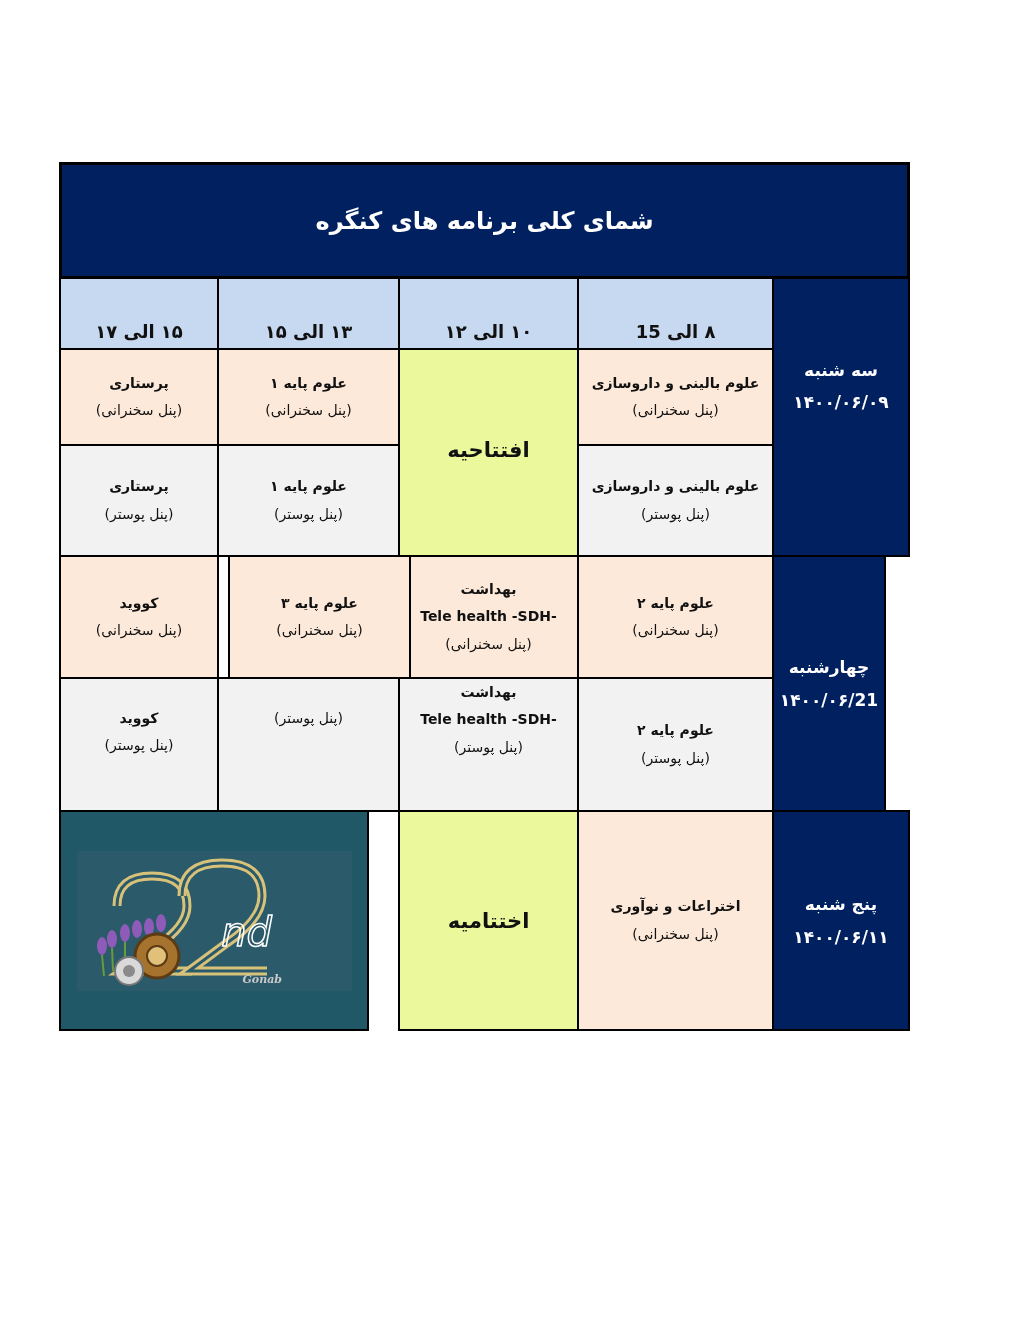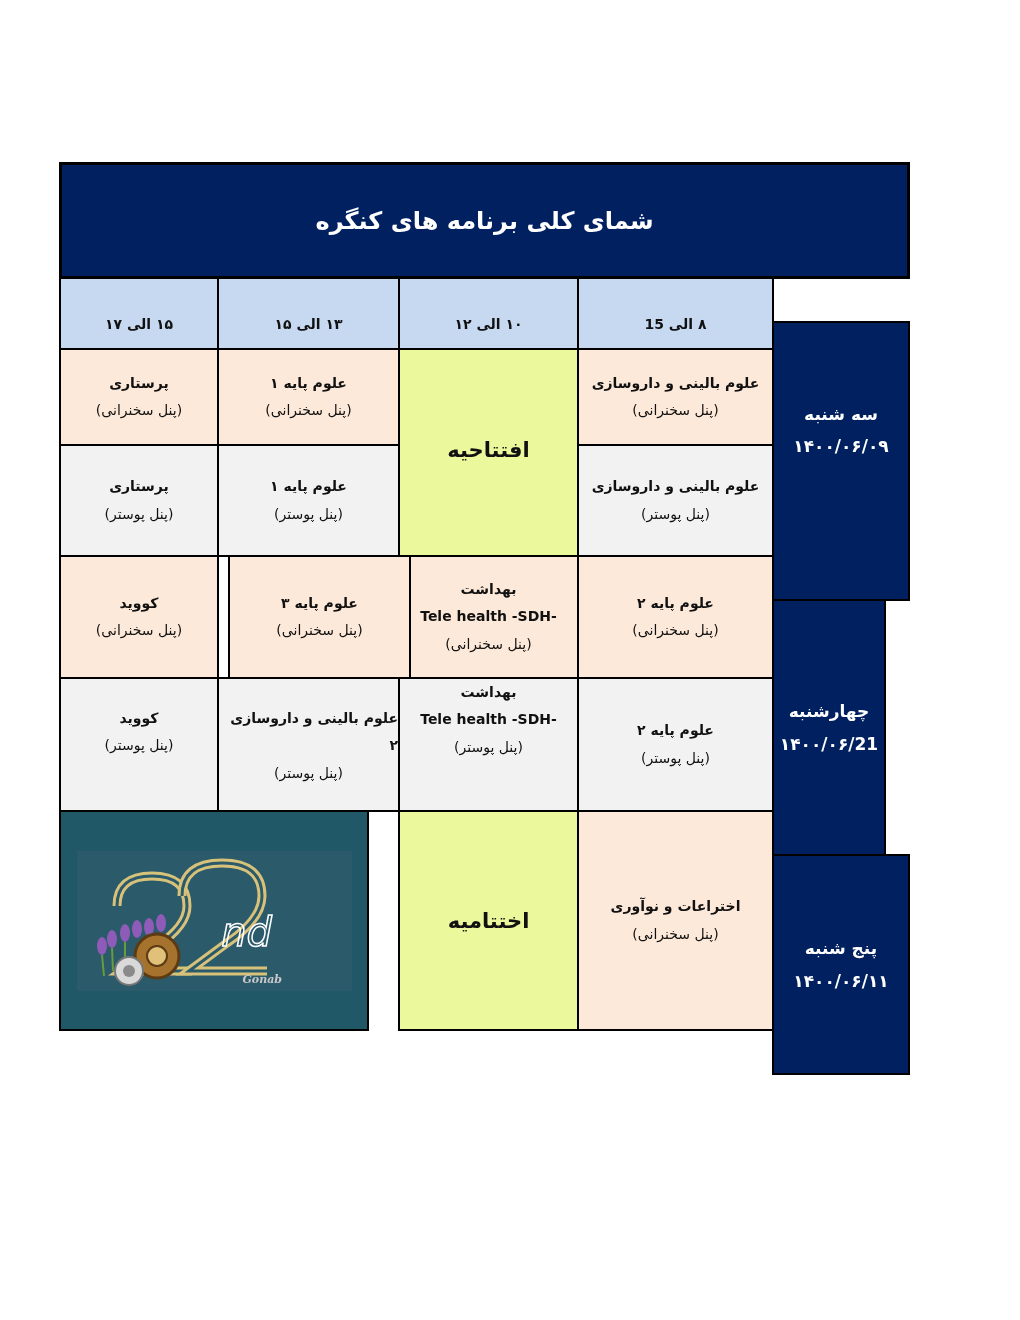--- a/index.html
+++ b/index.html
@@ -2,22 +2,22 @@
 <html><head>
 <meta charset="utf-8">
 <style>
   html, body { margin: 0; padding: 0; background: #ffffff; }
   body { width: 1020px; height: 1320px; position: relative; overflow: hidden;
          font-family: "DejaVu Sans", sans-serif; }
   .cell { position: absolute; box-sizing: border-box; border: 2px solid #000;
           display: flex; flex-direction: column; align-items: center; justify-content: center;
           direction: rtl; color: #111; }
   .title { background: #002060; color: #fff; font-size: 24px; font-weight: bold; border-width: 3px; }
-  .hdr { background: #c6d9f0; font-size: 14px; font-weight: bold; justify-content: flex-end; padding-bottom: 16px; }
-  .day { background: #002060; color: #fff; font-size: 17px; font-weight: bold; line-height: 1.9; margin-top: 44px; }
+  .hdr { background: #c6d9f0; font-size: 18px; font-weight: bold; justify-content: flex-end; padding-bottom: 6px; }
+  .day { background: #002060; color: #fff; font-size: 17px; font-weight: bold; line-height: 1.9; }
   .speech { background: #fde9d9; }
   .poster { background: #f2f2f2; }
   .yellow { background: #ebf99c; }
   .teal { background: #215867; }
   .line { font-size: 14px; line-height: 1.95; font-weight: bold; }
   .line.sub { font-weight: normal; }
   .line.en { direction: ltr; font-weight: bold; }
   .big { font-size: 21px; font-weight: bold; }
   .logo { position: relative; width: 275px; height: 140px; background: #2b5a6b; }
 </style>
@@ -98,21 +98,20 @@
 <div class="cell poster" style="left:398px; top:677px; width:181px; height:135px; justify-content:flex-start; padding-top:0;">
   <span class="line">بهداشت</span>
   <span class="line en">Tele health -SDH-</span>
   <span class="line sub">(پنل پوستر)</span>
 </div>
 <div class="cell speech" style="left:228px; top:555px; width:183px; height:124px;">
   <span class="line">علوم پایه ۳</span>
   <span class="line sub">(پنل سخنرانی)</span>
 </div>
 <div class="cell poster" style="left:217px; top:677px; width:183px; height:135px; justify-content:flex-start; padding-top:26px;">
-  <span class="line">علوم بالینی و داروسازی ۲</span>
   <span class="line sub">(پنل پوستر)</span>
 </div>
 <div class="cell speech" style="left:59px; top:555px; width:160px; height:124px;">
   <span class="line">کووید</span>
   <span class="line sub">(پنل سخنرانی)</span>
 </div>
 <div class="cell poster" style="left:59px; top:677px; width:160px; height:135px; justify-content:flex-start; padding-top:26px;">
   <span class="line">کووید</span>
   <span class="line sub">(پنل پوستر)</span>
 </div>

